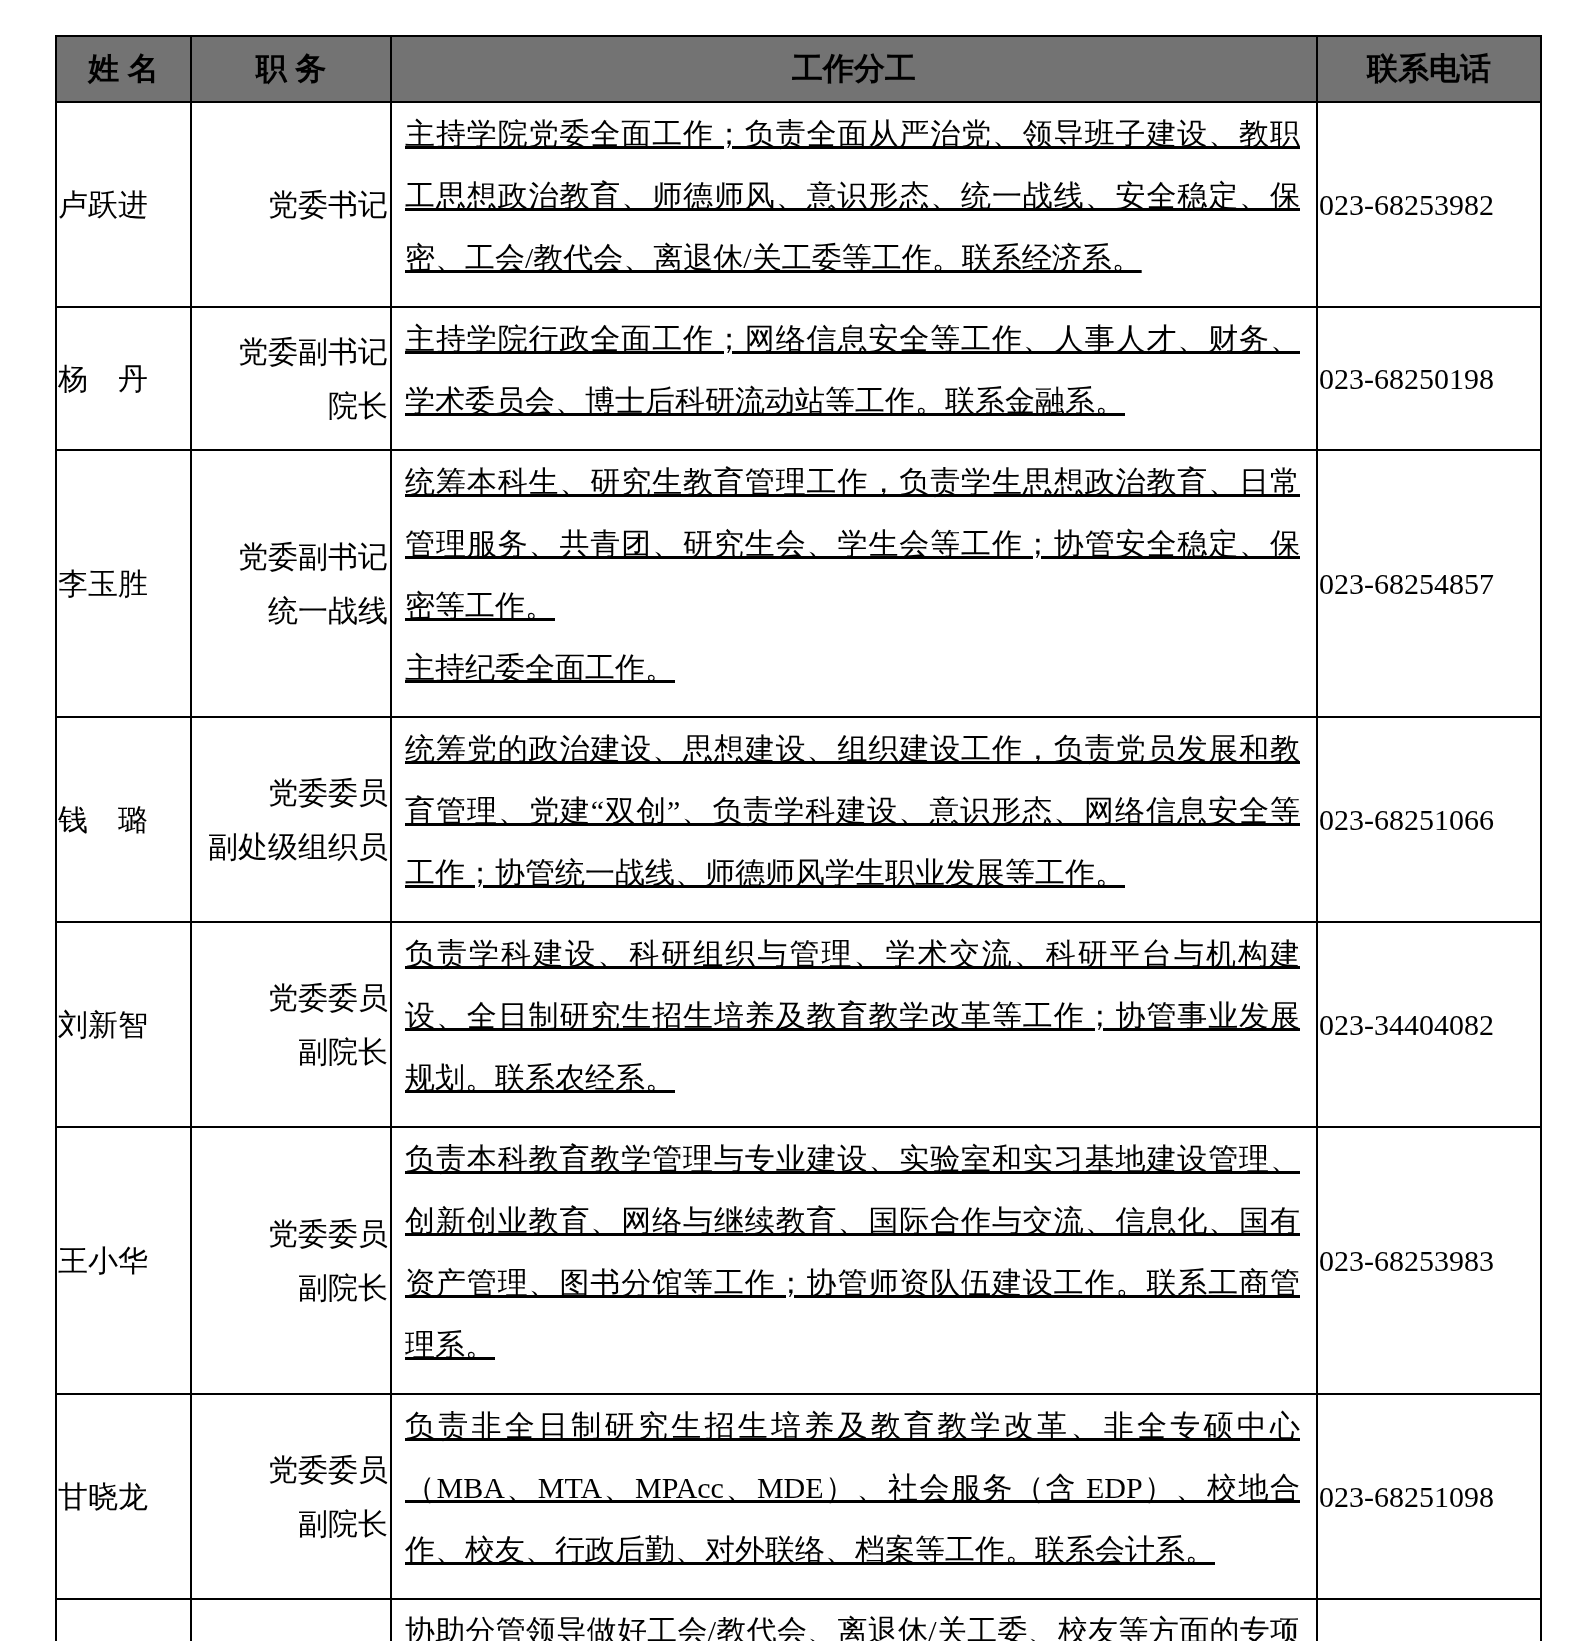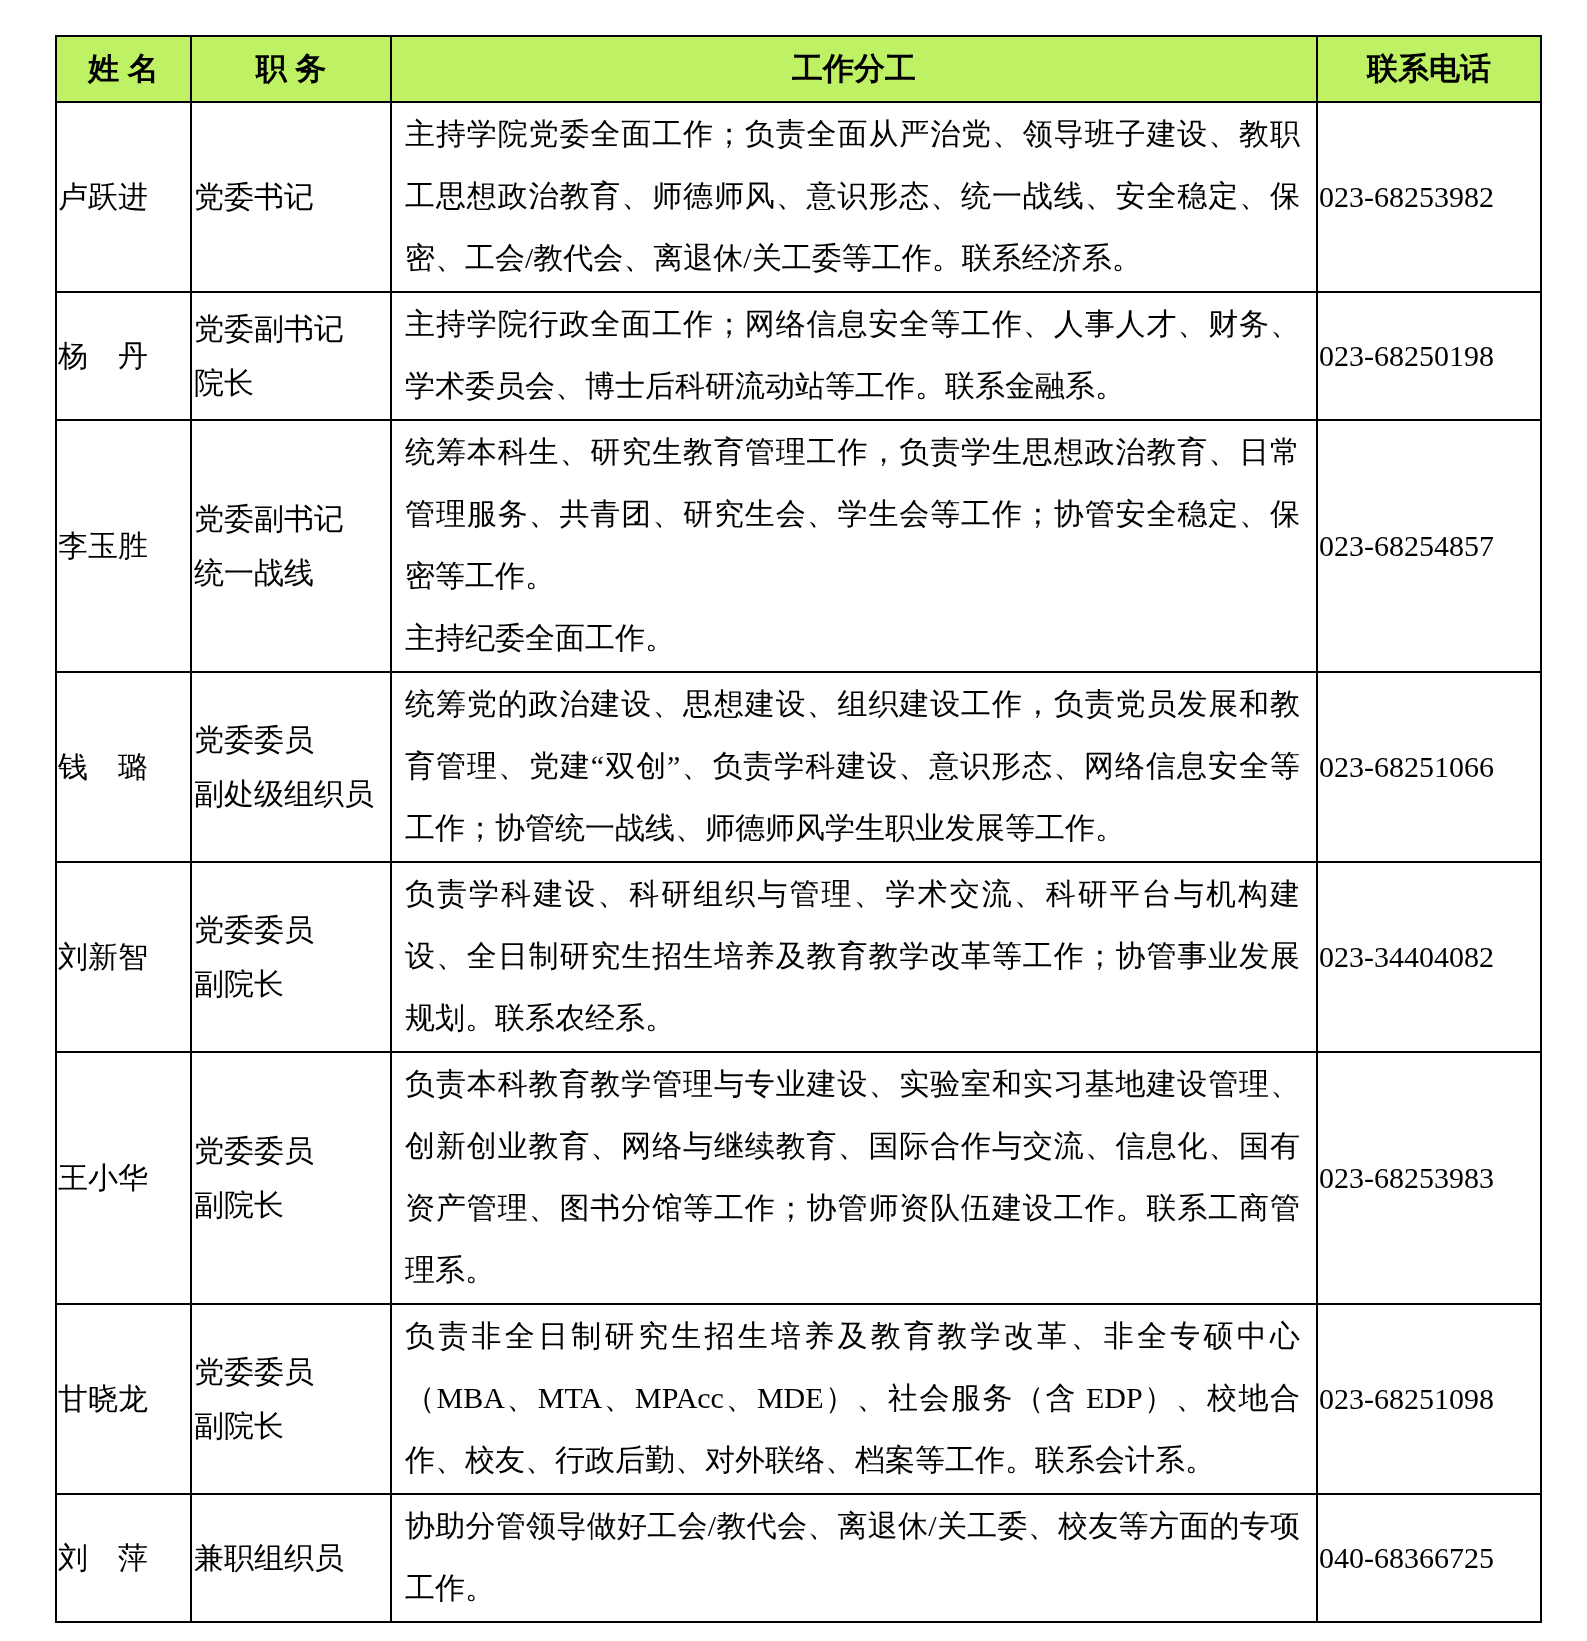--- a/index.html
+++ b/index.html
@@ -29,37 +29,38 @@
     vertical-align: middle;
     font-size: 30px;
     overflow: hidden;
   }
   thead th {
     height: 62px;
     font-family: "Liberation Sans", sans-serif;
     font-weight: bold;
     font-size: 31px;
     text-align: center;
-    background: #bef264;
+    background: #737373;
   }
   td.name-cell {
     text-align: left;
     line-height: 62px;
   }
   td.position-cell {
-    text-align: left;
+    text-align: right;
     padding: 4px 2px;
   }
   td.position-cell .pos-line {
     line-height: 54px;
   }
   td.duties-cell {
     text-align: justify;
-    padding: 0 16px 2px 13px;
+    padding: 0 16px 17px 13px;
     line-height: 62px;
+    text-decoration: underline;
   }
   td.phone-cell {
     text-align: left;
     line-height: 62px;
     font-family: "Liberation Serif", serif;
   }
 </style>
 </head>
 <body>
 

